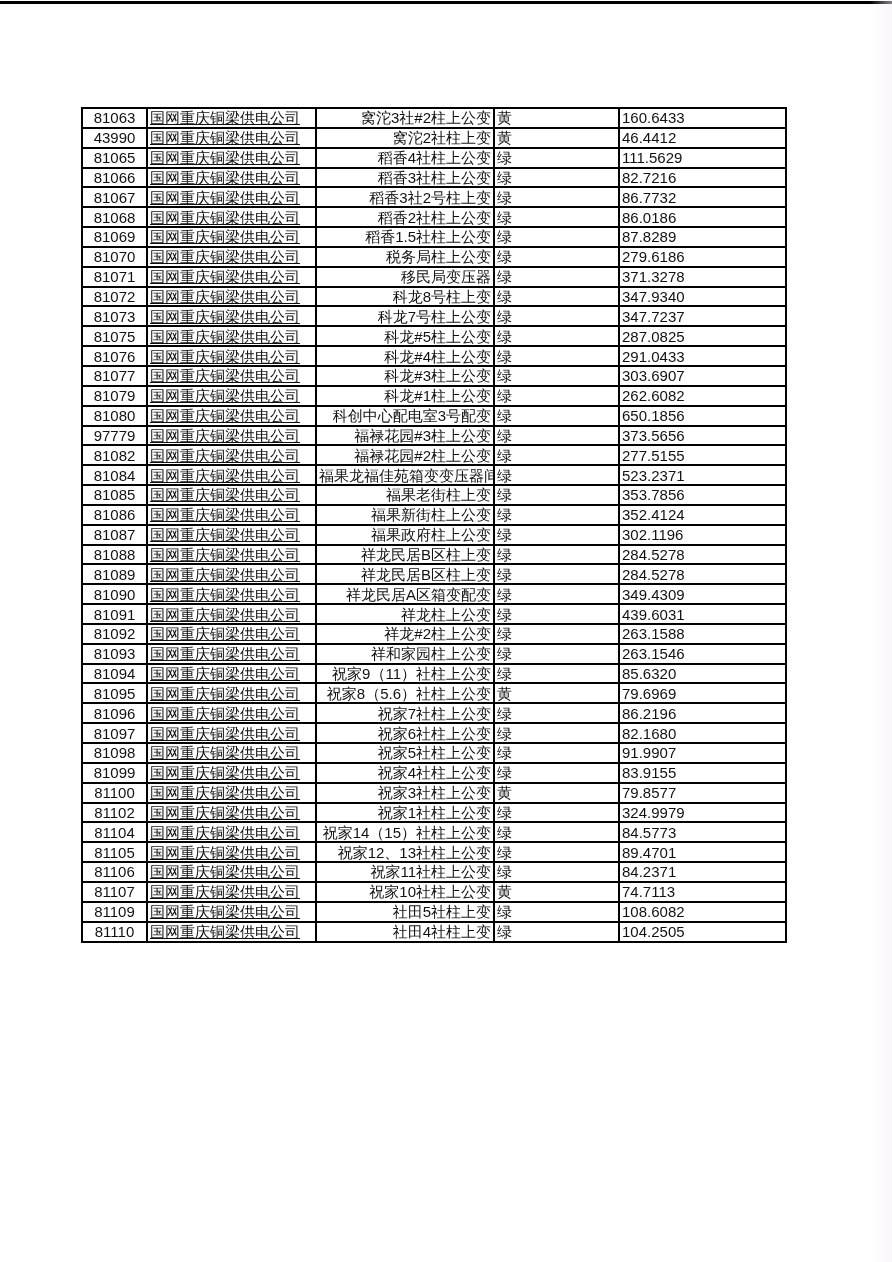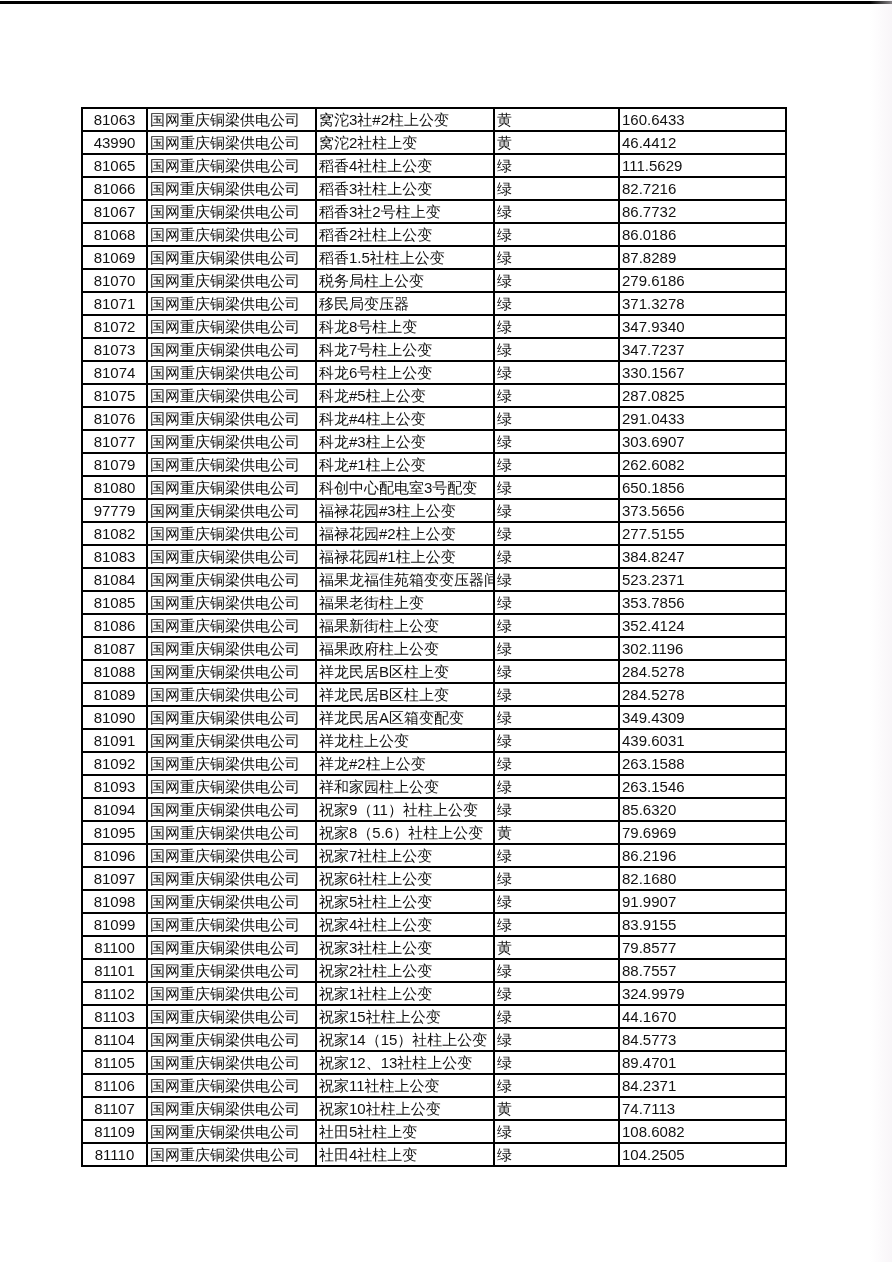--- a/index.html
+++ b/index.html
@@ -29,37 +29,37 @@
     width: 22px;
     height: 1262px;
     background: linear-gradient(to right, rgba(240,235,240,0) 0%, rgba(243,238,243,0.55) 100%);
     pointer-events: none;
   }
   table.grid {
     position: absolute;
     left: 81px;
     top: 107px;
     width: 704px;
-    height: 1060px;
+    height: 836px;
     border-collapse: collapse;
     table-layout: fixed;
   }
   table.grid td {
     border: 2px solid #000000;
     font-size: 15px;
     line-height: 1;
     color: #111111;
     padding: 0 2px;
     white-space: nowrap;
     overflow: hidden;
     vertical-align: middle;
   }
   td.col-id     { text-align: center; }
-  td.col-company{ text-align: left; padding-left: 3px; }
-  td.col-name   { text-align: left; padding-left: 3px; }
+  td.col-company{ text-align: left; padding-left: 3px; text-decoration: underline; }
+  td.col-name   { text-align: right; padding-left: 3px; }
   td.col-status { text-align: left; padding-left: 3px; }
   td.col-value  { text-align: left; }
   col.c-id      { width: 65px; }
   col.c-company { width: 169px; }
   col.c-name    { width: 178px; }
   col.c-status  { width: 125px; }
   col.c-value   { width: 167px; }
 </style>
 </head>
 <body>
@@ -146,27 +146,20 @@
         <td class="col-value">347.9340</td>
       </tr>
       <tr>
         <td class="col-id">81073</td>
         <td class="col-company">国网重庆铜梁供电公司</td>
         <td class="col-name">科龙7号柱上公变</td>
         <td class="col-status">绿</td>
         <td class="col-value">347.7237</td>
       </tr>
       <tr>
-        <td class="col-id">81074</td>
-        <td class="col-company">国网重庆铜梁供电公司</td>
-        <td class="col-name">科龙6号柱上公变</td>
-        <td class="col-status">绿</td>
-        <td class="col-value">330.1567</td>
-      </tr>
-      <tr>
         <td class="col-id">81075</td>
         <td class="col-company">国网重庆铜梁供电公司</td>
         <td class="col-name">科龙#5柱上公变</td>
         <td class="col-status">绿</td>
         <td class="col-value">287.0825</td>
       </tr>
       <tr>
         <td class="col-id">81076</td>
         <td class="col-company">国网重庆铜梁供电公司</td>
         <td class="col-name">科龙#4柱上公变</td>
@@ -202,27 +195,20 @@
         <td class="col-value">373.5656</td>
       </tr>
       <tr>
         <td class="col-id">81082</td>
         <td class="col-company">国网重庆铜梁供电公司</td>
         <td class="col-name">福禄花园#2柱上公变</td>
         <td class="col-status">绿</td>
         <td class="col-value">277.5155</td>
       </tr>
       <tr>
-        <td class="col-id">81083</td>
-        <td class="col-company">国网重庆铜梁供电公司</td>
-        <td class="col-name">福禄花园#1柱上公变</td>
-        <td class="col-status">绿</td>
-        <td class="col-value">384.8247</td>
-      </tr>
-      <tr>
         <td class="col-id">81084</td>
         <td class="col-company">国网重庆铜梁供电公司</td>
         <td class="col-name">福果龙福佳苑箱变变压器间</td>
         <td class="col-status">绿</td>
         <td class="col-value">523.2371</td>
       </tr>
       <tr>
         <td class="col-id">81085</td>
         <td class="col-company">国网重庆铜梁供电公司</td>
         <td class="col-name">福果老街柱上变</td>
@@ -328,39 +314,25 @@
         <td class="col-value">83.9155</td>
       </tr>
       <tr>
         <td class="col-id">81100</td>
         <td class="col-company">国网重庆铜梁供电公司</td>
         <td class="col-name">祝家3社柱上公变</td>
         <td class="col-status">黄</td>
         <td class="col-value">79.8577</td>
       </tr>
       <tr>
-        <td class="col-id">81101</td>
-        <td class="col-company">国网重庆铜梁供电公司</td>
-        <td class="col-name">祝家2社柱上公变</td>
-        <td class="col-status">绿</td>
-        <td class="col-value">88.7557</td>
-      </tr>
-      <tr>
         <td class="col-id">81102</td>
         <td class="col-company">国网重庆铜梁供电公司</td>
         <td class="col-name">祝家1社柱上公变</td>
         <td class="col-status">绿</td>
         <td class="col-value">324.9979</td>
-      </tr>
-      <tr>
-        <td class="col-id">81103</td>
-        <td class="col-company">国网重庆铜梁供电公司</td>
-        <td class="col-name">祝家15社柱上公变</td>
-        <td class="col-status">绿</td>
-        <td class="col-value">44.1670</td>
       </tr>
       <tr>
         <td class="col-id">81104</td>
         <td class="col-company">国网重庆铜梁供电公司</td>
         <td class="col-name">祝家14（15）社柱上公变</td>
         <td class="col-status">绿</td>
         <td class="col-value">84.5773</td>
       </tr>
       <tr>
         <td class="col-id">81105</td>

